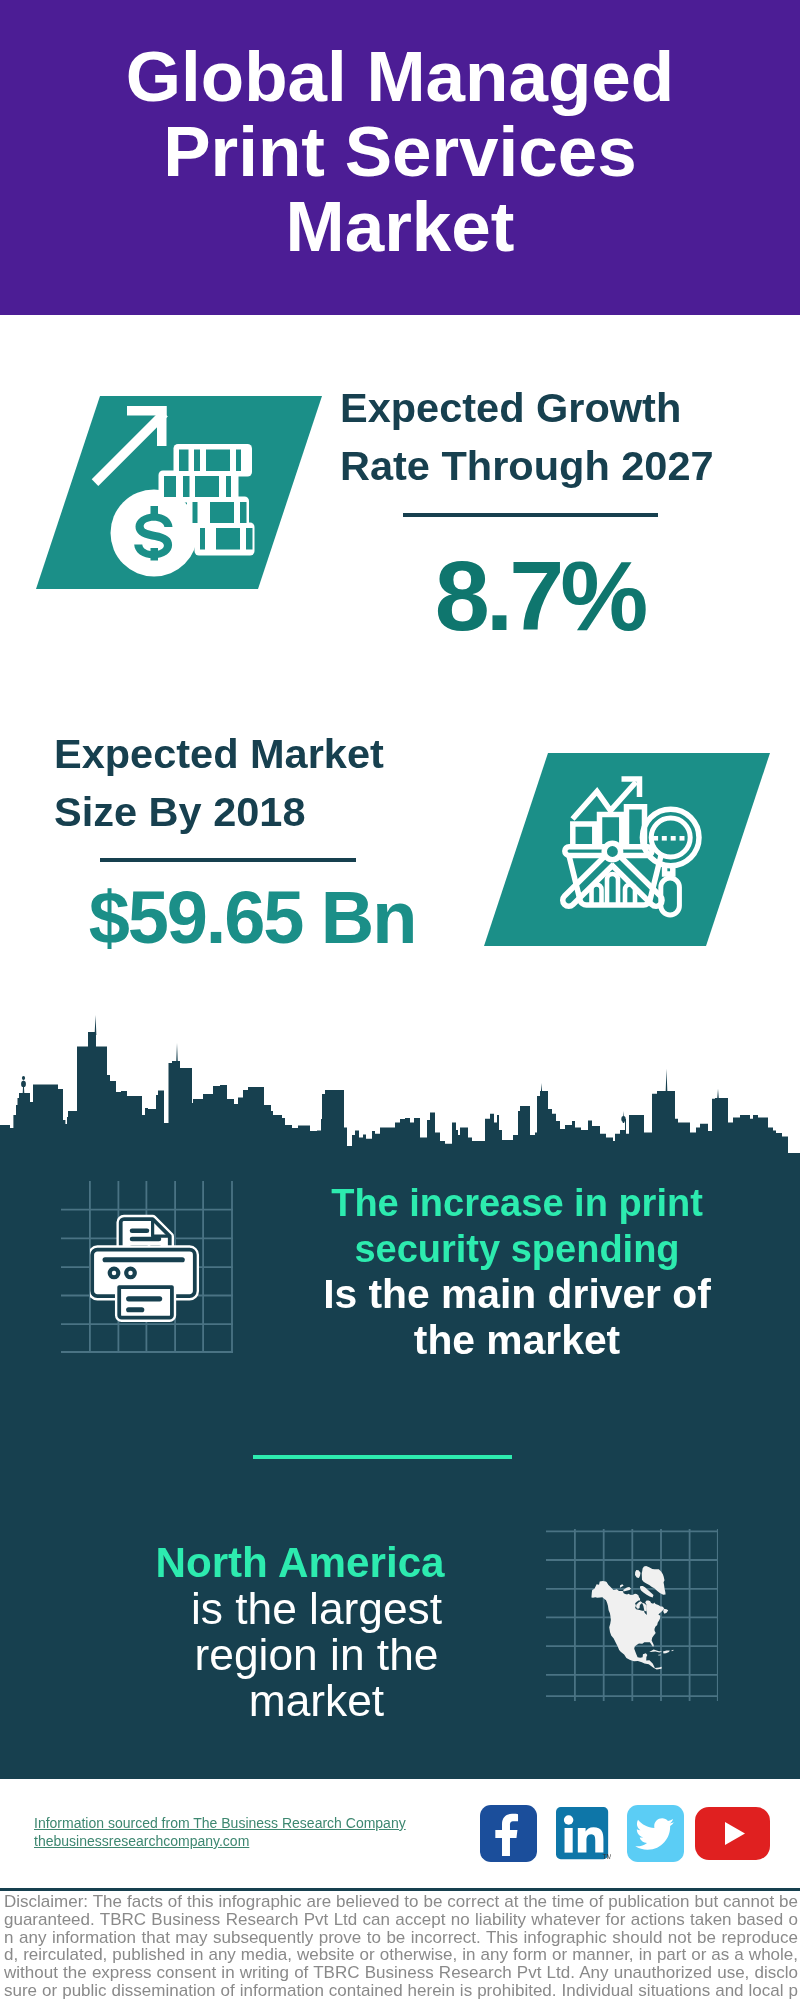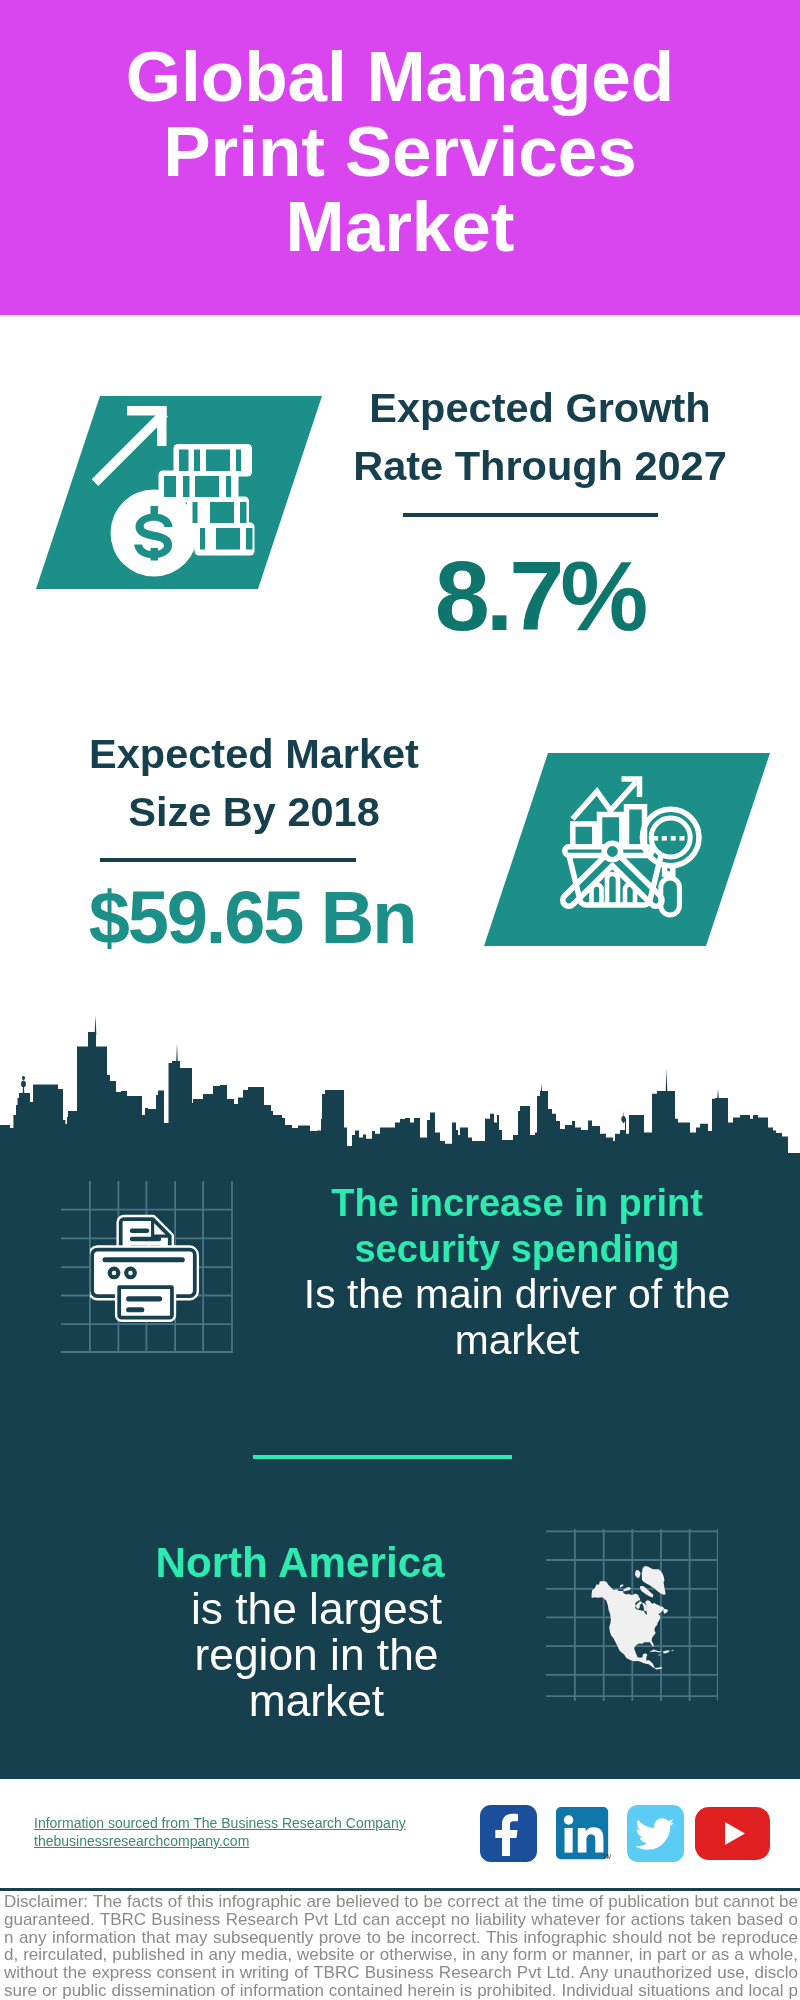--- a/index.html
+++ b/index.html
@@ -1,32 +1,32 @@
 <!DOCTYPE html>
 <html><head>
 <meta charset="utf-8">
 <style>
   html,body{margin:0;padding:0;}
   body{width:800px;height:2000px;background:#fff;font-family:"Liberation Sans",sans-serif;overflow:hidden;}
   .page{position:relative;width:800px;height:2000px;background:#fff;}
-  .header{position:absolute;left:0;top:0;width:800px;height:315px;background:#d946ef;}
+  .header{position:absolute;left:0;top:0;width:800px;height:315px;background:#4c1d95;}
   .header h1{position:absolute;left:100px;top:39px;width:600px;margin:0;color:#fff;font-weight:bold;font-size:71px;line-height:75px;text-align:center;}
 
   
   .para{position:absolute;background:#1B8F88;}
 
-  .stat-head{position:absolute;color:#17404F;font-weight:bold;font-size:41.5px;line-height:58px;text-align:center;}
+  .stat-head{position:absolute;color:#17404F;font-weight:bold;font-size:41.5px;line-height:58px;text-align:left;}
   .rule{position:absolute;background:#17404F;height:4px;}
   .stat-val{position:absolute;color:#0f766e;font-weight:bold;font-size:99px;line-height:99px;text-align:center;letter-spacing:-4px;}
   .skyband{position:absolute;left:0;top:1015px;width:800px;height:200px;z-index:2;}
   .gridbox{position:absolute;z-index:3;}
   .namap{position:absolute;z-index:4;}
   .dtext{position:absolute;z-index:4;text-align:center;}
   .dtext .hl{color:#2DEBAF;font-weight:bold;font-size:38px;line-height:45.5px;}
-  .dtext .rs{color:#ffffff;font-weight:normal;font-size:40.8px;line-height:45.5px;}
+  .dtext .rs{color:#ffffff;font-weight:bold;font-size:40.8px;line-height:45.5px;}
   .dtext2 .hl{color:#2DEBAF;font-weight:bold;font-size:42.2px;line-height:46px;}
   .dtext2 .rs{color:#ffffff;font-weight:normal;font-size:44.3px;line-height:46px;margin-left:33px;}
   .srcline{position:absolute;color:#3D8770;font-size:14px;line-height:18px;text-decoration:underline;}
   .footrule{position:absolute;left:0;background:#17404F;height:3px;width:800px;}
   .disclaimer{position:absolute;color:#8A8A8A;font-size:17px;line-height:17.8px;text-align:justify;word-break:break-all;}
   .social{position:absolute;}
   .social svg{display:block;}
   .hrule{position:absolute;z-index:4;background:#2DEBAF;height:4px;}
   .printericon{position:absolute;z-index:4;}
   .darkband{position:absolute;left:0;top:1153px;width:800px;height:626px;background:#17404F;z-index:1;}

